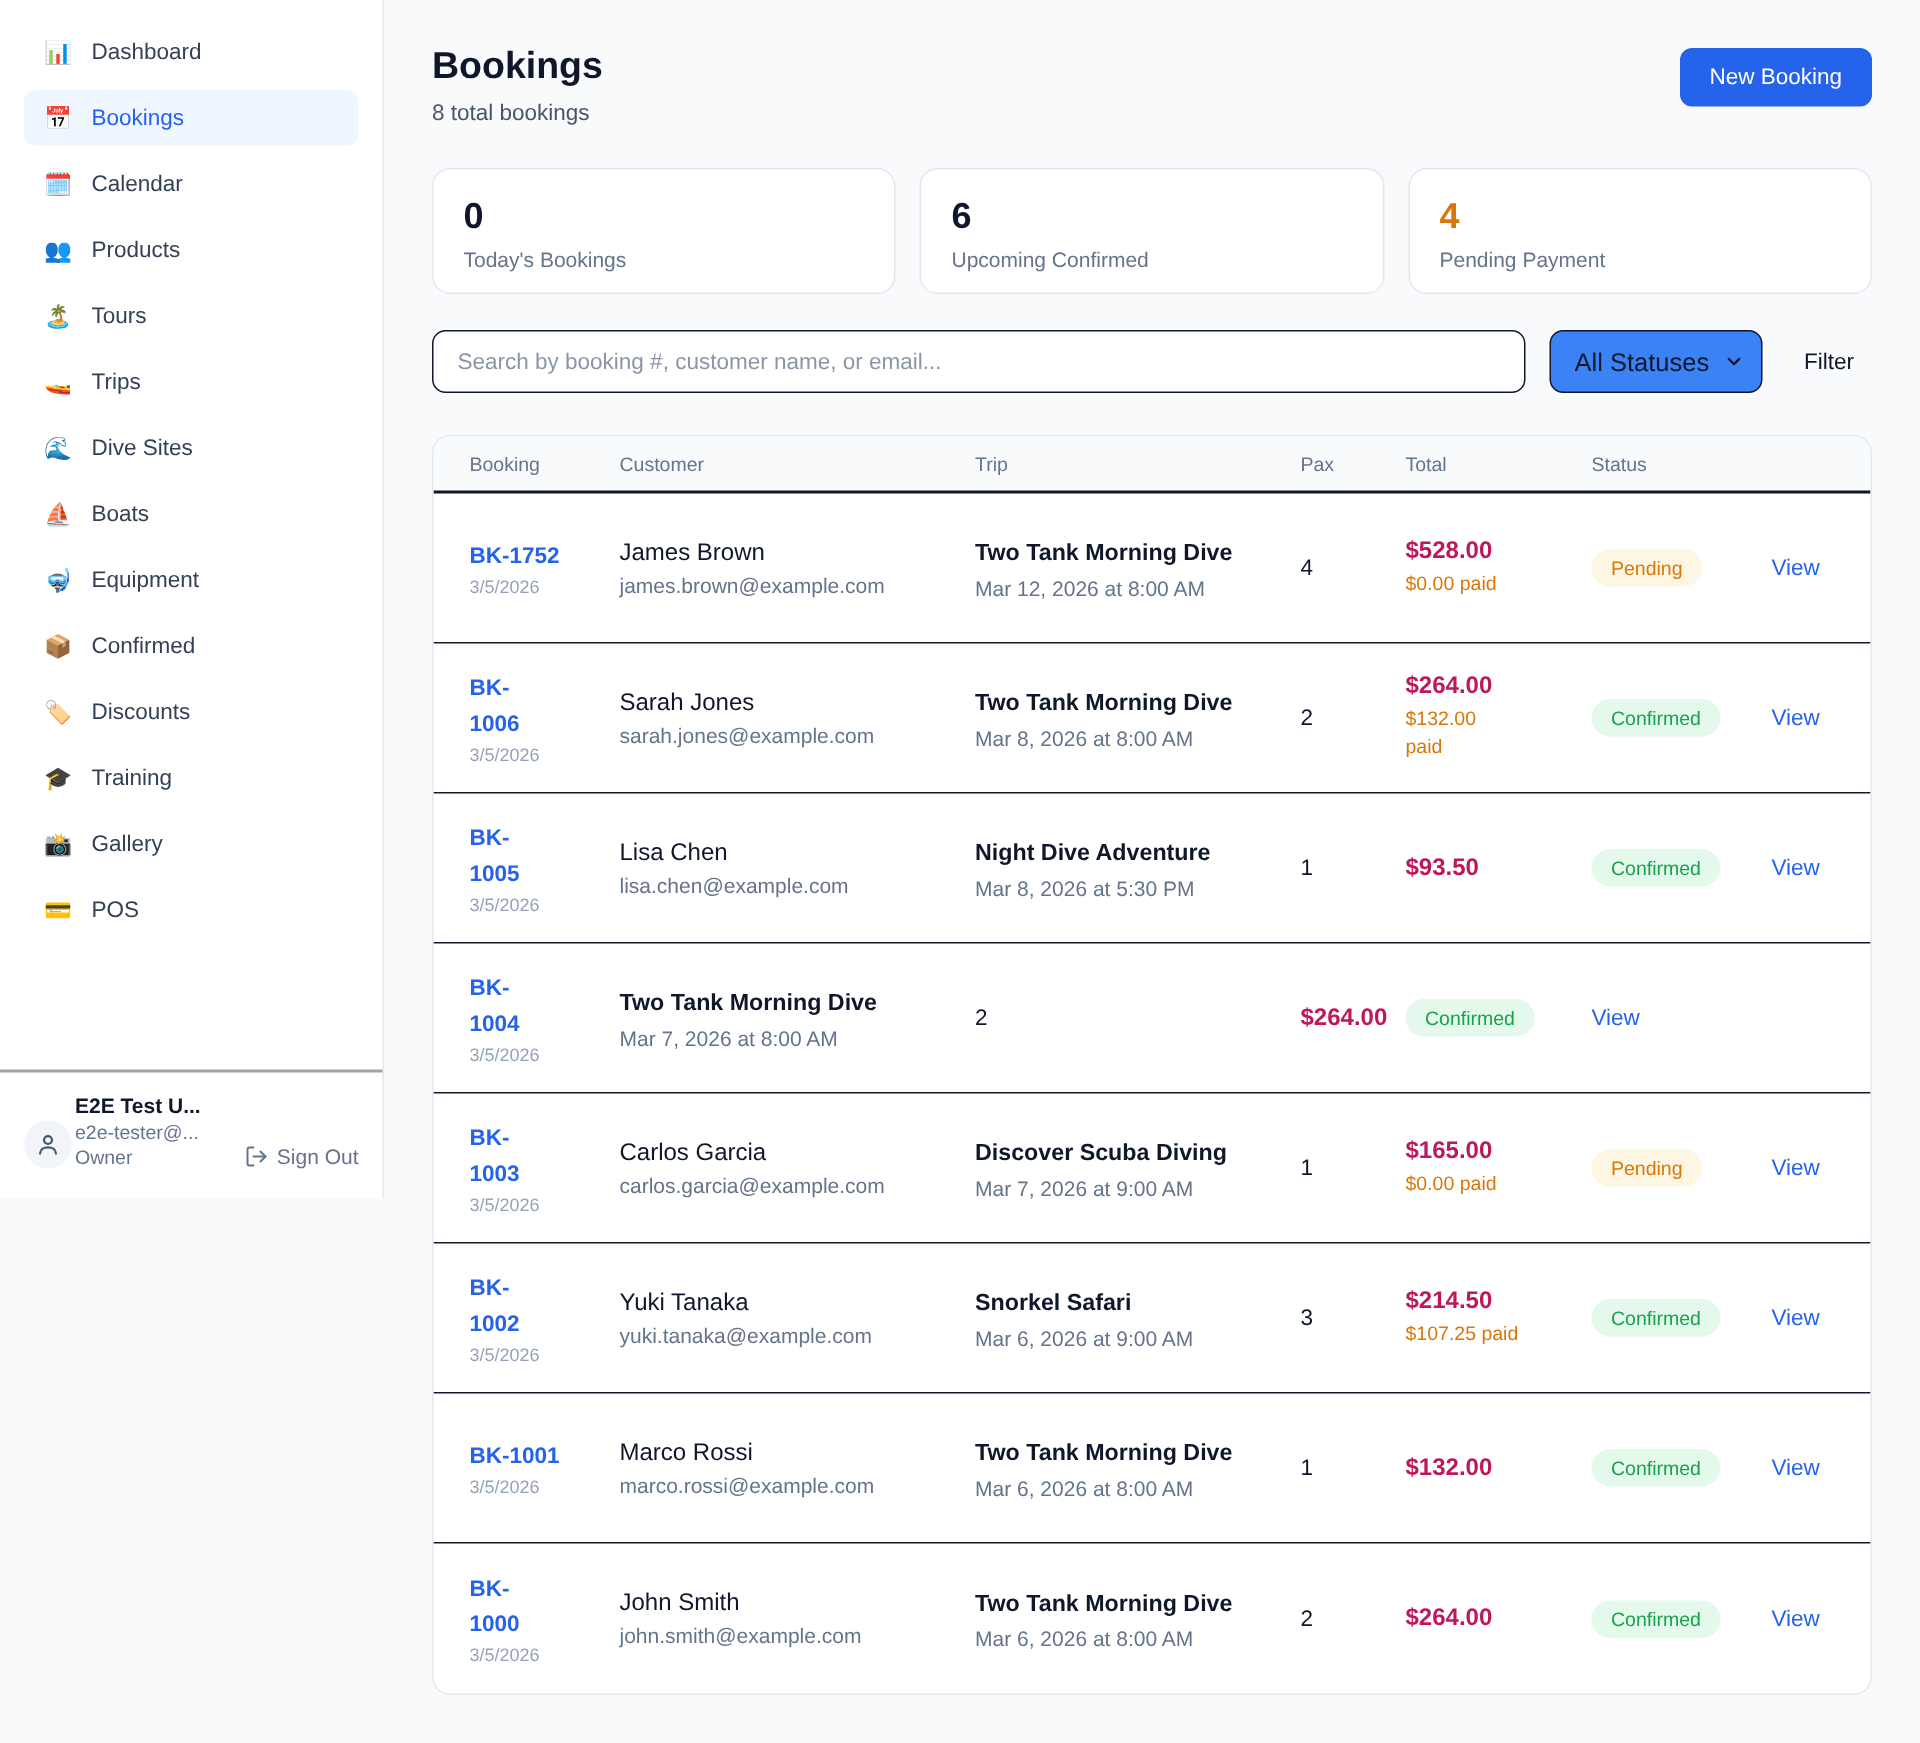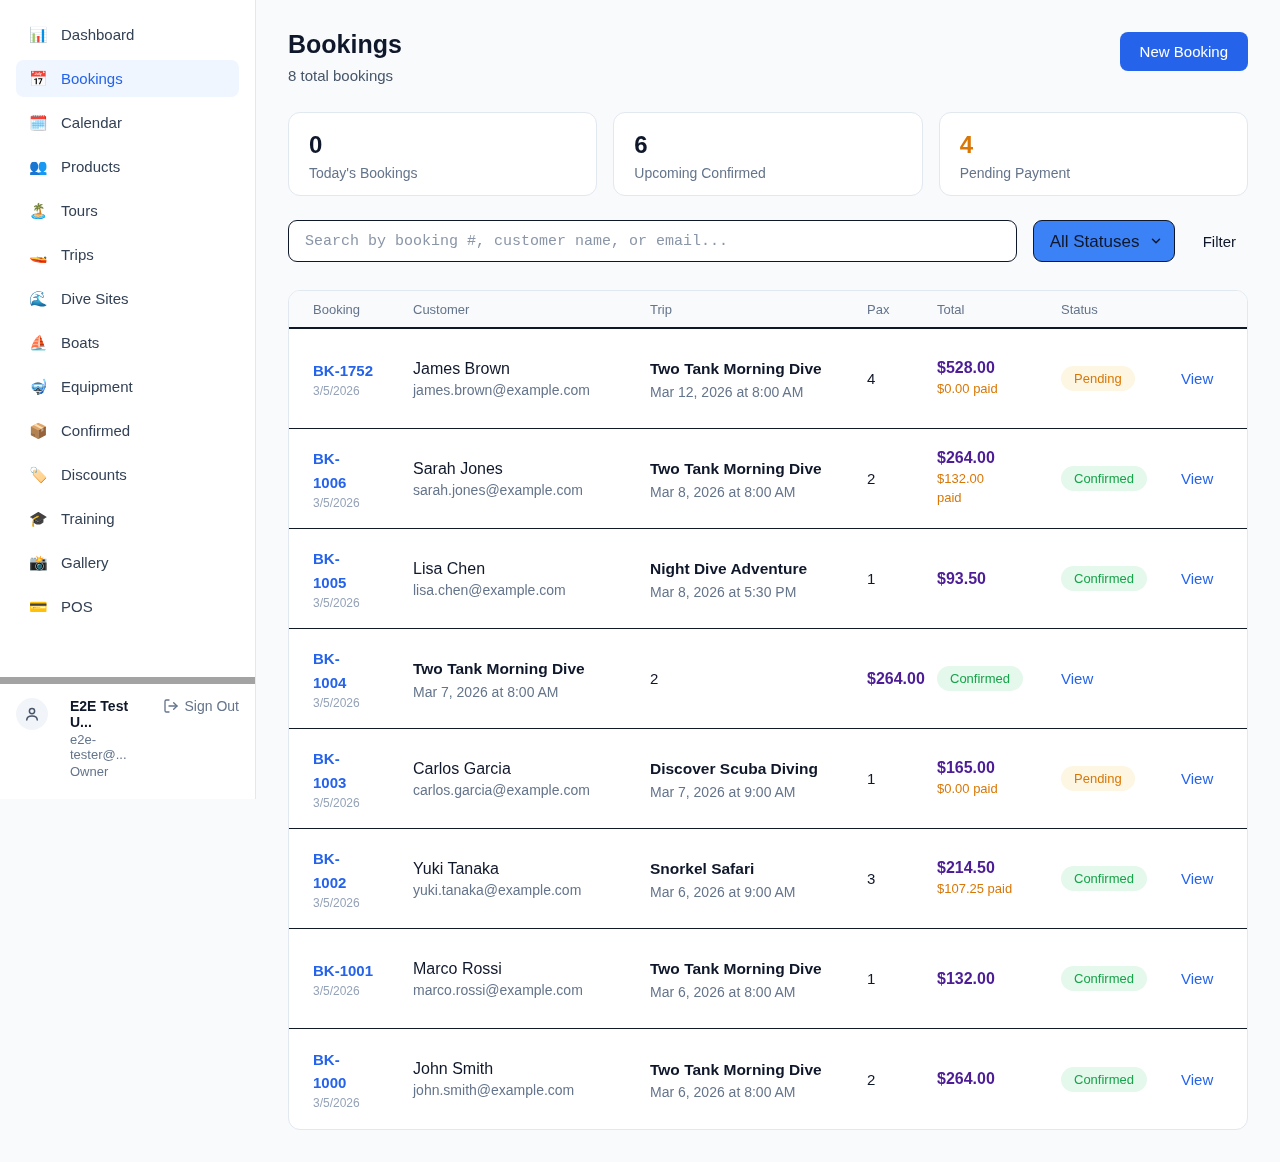--- a/index.html
+++ b/index.html
@@ -20,22 +20,22 @@
   .brand-domain { color:#64748b; font-size:13px; }
   .nav { padding:16px 16px 8px; flex:1; }
   .nav-item {
     display:flex; align-items:center; gap:12px; height:37px;
     padding:0 13px; border-radius:8px; margin-bottom:7px;
     color:#334155; font-size:15px; cursor:pointer;
   }
   .nav-item.active { background:#eff6ff; color:#2563eb; font-weight:500; }
   .nav-icon { width:20px; font-size:15px; text-align:center; flex:0 0 20px; }
   .user-section {
-    border-top:7px solid #a3a3a3; padding:14px 16px 20px;
-    display:flex; align-items:flex-start; gap:22px;
+    border-top:2px solid #a3a3a3; padding:14px 16px 20px;
+    display:flex; align-items:flex-end; gap:2px;
   }
   .avatar {
     width:32px; height:32px; border-radius:50%; background:#f1f5f9;
     display:flex; align-items:center; justify-content:center; flex:0 0 32px;
   }
   .user-info { flex:1; min-width:0; }
   .user-name { font-size:14px; font-weight:700; color:#0f172a; margin-bottom:2px; }
   .user-email { font-size:13px; color:#64748b; margin-bottom:2px; }
   .user-role { font-size:13px; color:#64748b; }
   .signout {
@@ -60,21 +60,21 @@
     background:#ffffff; border:1px solid #e2e8f0; border-radius:12px;
     padding:18px 20px; height:84px;
   }
   .stat-value { font-size:24px; font-weight:700; color:#0f172a; margin-bottom:6px; }
   .stat-label { font-size:14px; color:#64748b; }
 
   .filters { display:flex; align-items:center; gap:16px; margin-bottom:28px; }
   .search-input {
     flex:1; height:42px; border:1px solid #0f172a; border-radius:9px;
     padding:0 16px; font-size:15px; color:#0f172a; background:#ffffff;
-    font-family:Liberation Mono, monospace; outline:none;
+    font-family:Liberation Sans, sans-serif; outline:none;
   }
   .search-input::placeholder { color:#8a96a8; }
   .select-wrap { position:relative; }
   .status-select {
     height:42px; border:1px solid #0f172a; border-radius:9px; background:#3b82f6;
     padding:0 34px 0 16px; font-size:17px; color:#0f172a; font-family:inherit;
     appearance:none; -webkit-appearance:none; cursor:pointer; outline:none;
   }
   .select-chevron { position:absolute; right:12px; top:14px; pointer-events:none; }
   .btn-filter {
@@ -96,21 +96,21 @@
   .trow { border-bottom:1px solid #121a28; padding-top:15px; padding-bottom:15px; min-height:100px; }
   .trow:last-child { border-bottom:none; }
   .cell { padding-right:12px; }
   .bk-num { color:#2563eb; font-weight:600; font-size:15px; white-space:pre-line; text-decoration:none; cursor:pointer; display:block; line-height:1.55; }
   .bk-date { color:#94a3b8; font-size:12px; margin-top:2px; }
   .cust-name { font-size:16px; color:#0f172a; margin-bottom:4px; }
   .cust-email { font-size:14px; color:#64748b; }
   .trip-name { font-size:15.5px; font-weight:600; color:#0f172a; max-width:175px; line-height:1.5; margin-bottom:3px; }
   .trip-date { font-size:14px; color:#64748b; }
   .cell-pax { font-size:15px; color:#0f172a; }
-  .total-amt { font-size:16px; font-weight:700; color:#4c1d95; }
+  .total-amt { font-size:16px; font-weight:700; color:#be185d; }
   .total-paid { font-size:13px; color:#d97706; margin-top:3px; white-space:pre-line; line-height:1.45; }
   .badge {
     display:inline-block; padding:5px 13px; border-radius:999px; font-size:13px; font-weight:500;
   }
   .badge.pending { background:#fdf6e3; color:#d97706; }
   .badge.confirmed { background:#e4f8ec; color:#16a34a; }
   .view-link { color:#2563eb; font-size:15px; font-weight:500; text-decoration:none; cursor:pointer; }
 </style>
 </head>
 <body>

